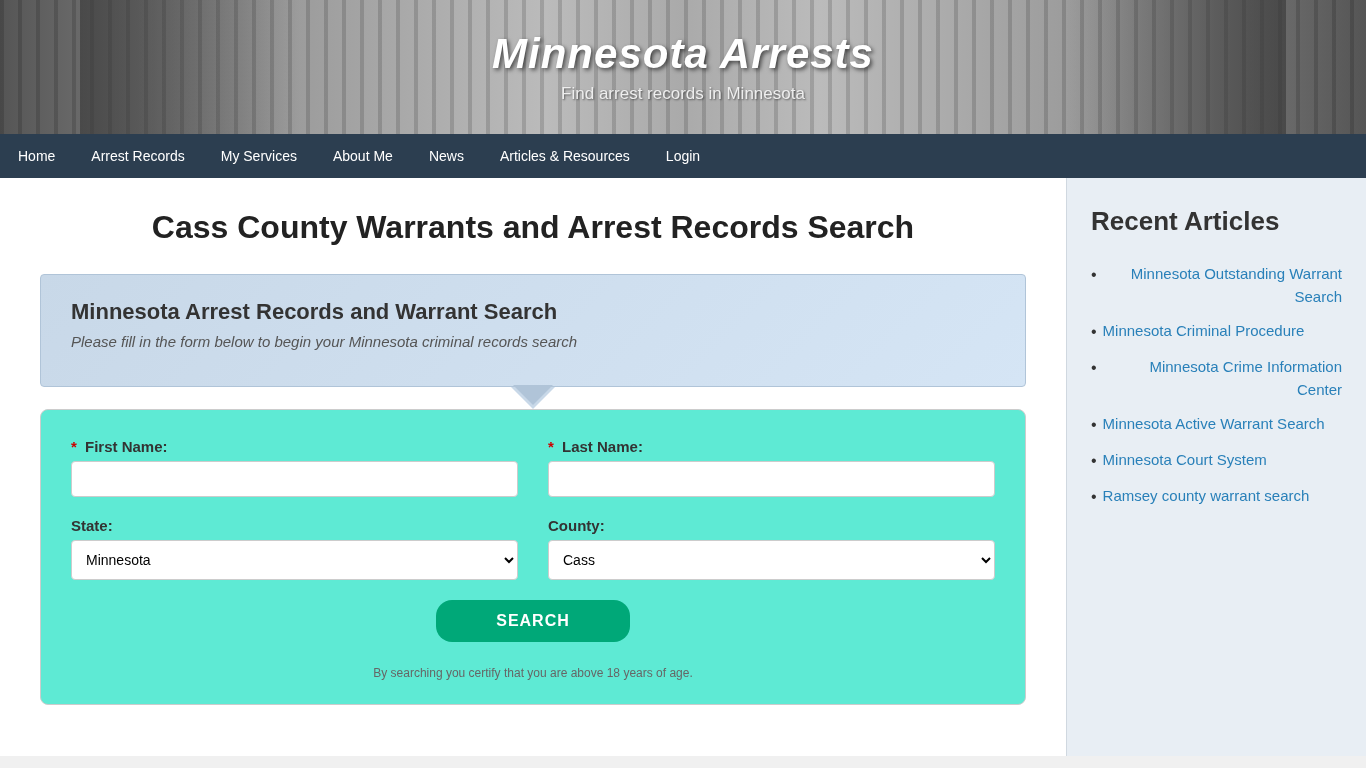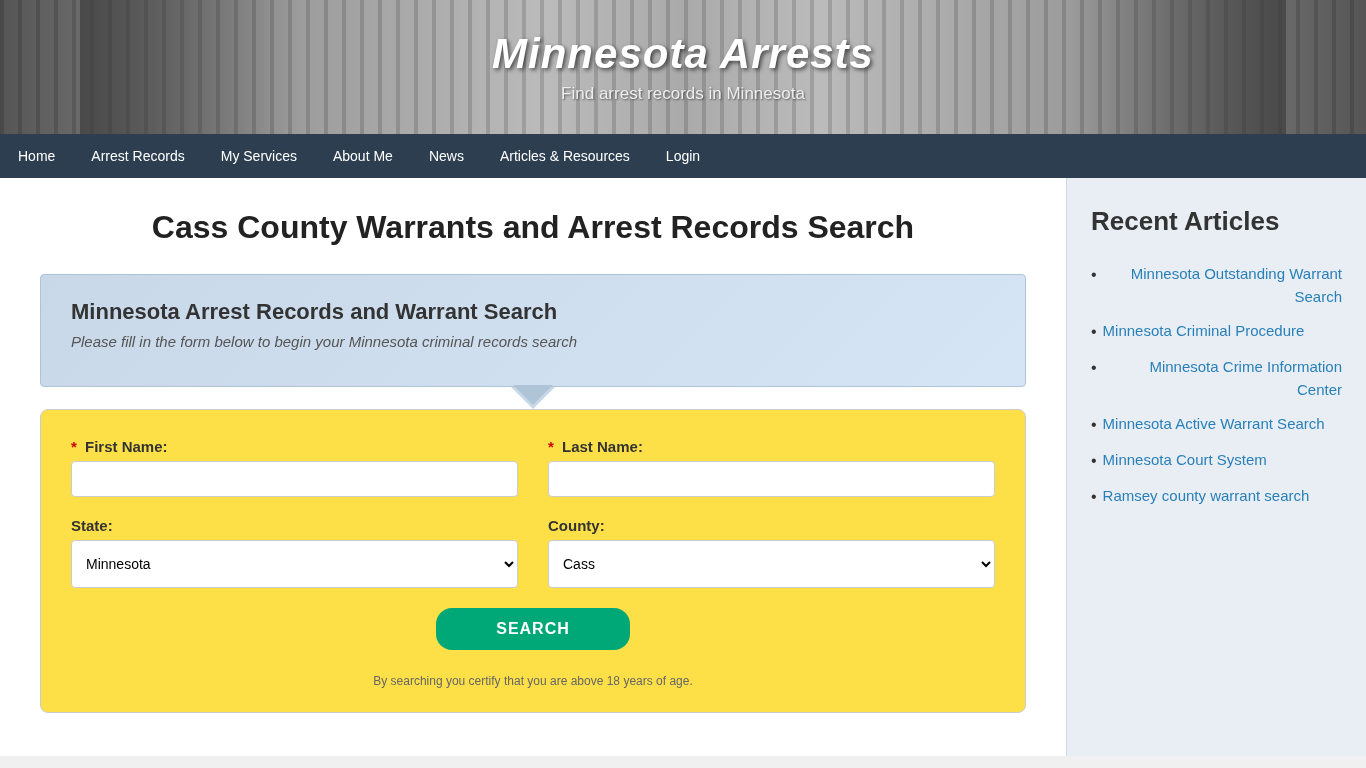--- a/index.html
+++ b/index.html
@@ -145,21 +145,21 @@
       left: -20px;
       width: 0;
       height: 0;
       border-left: 20px solid transparent;
       border-right: 20px solid transparent;
       border-top: 20px solid #b0c4d8;
     }
 
     
     .form-area {
-      background: #fde047;
+      background: #5eead4;
       border: 1px solid #ccc;
       border-radius: 8px;
       padding: 28px 30px 24px 30px;
       margin-top: 0;
     }
     .form-row {
       display: flex;
       gap: 30px;
       margin-bottom: 20px;
     }
@@ -184,21 +184,21 @@
       padding: 8px 10px;
       font-size: 14px;
       height: 36px;
       outline: none;
     }
     .form-select {
       border: 1px solid #ccc;
       border-radius: 4px;
       padding: 6px 10px;
       font-size: 14px;
-      height: 48px;
+      height: 40px;
       background: #fff;
       outline: none;
       cursor: pointer;
     }
     .search-btn-wrap {
       text-align: center;
       margin-top: 10px;
     }
     .search-btn {
       background: #00a878;

